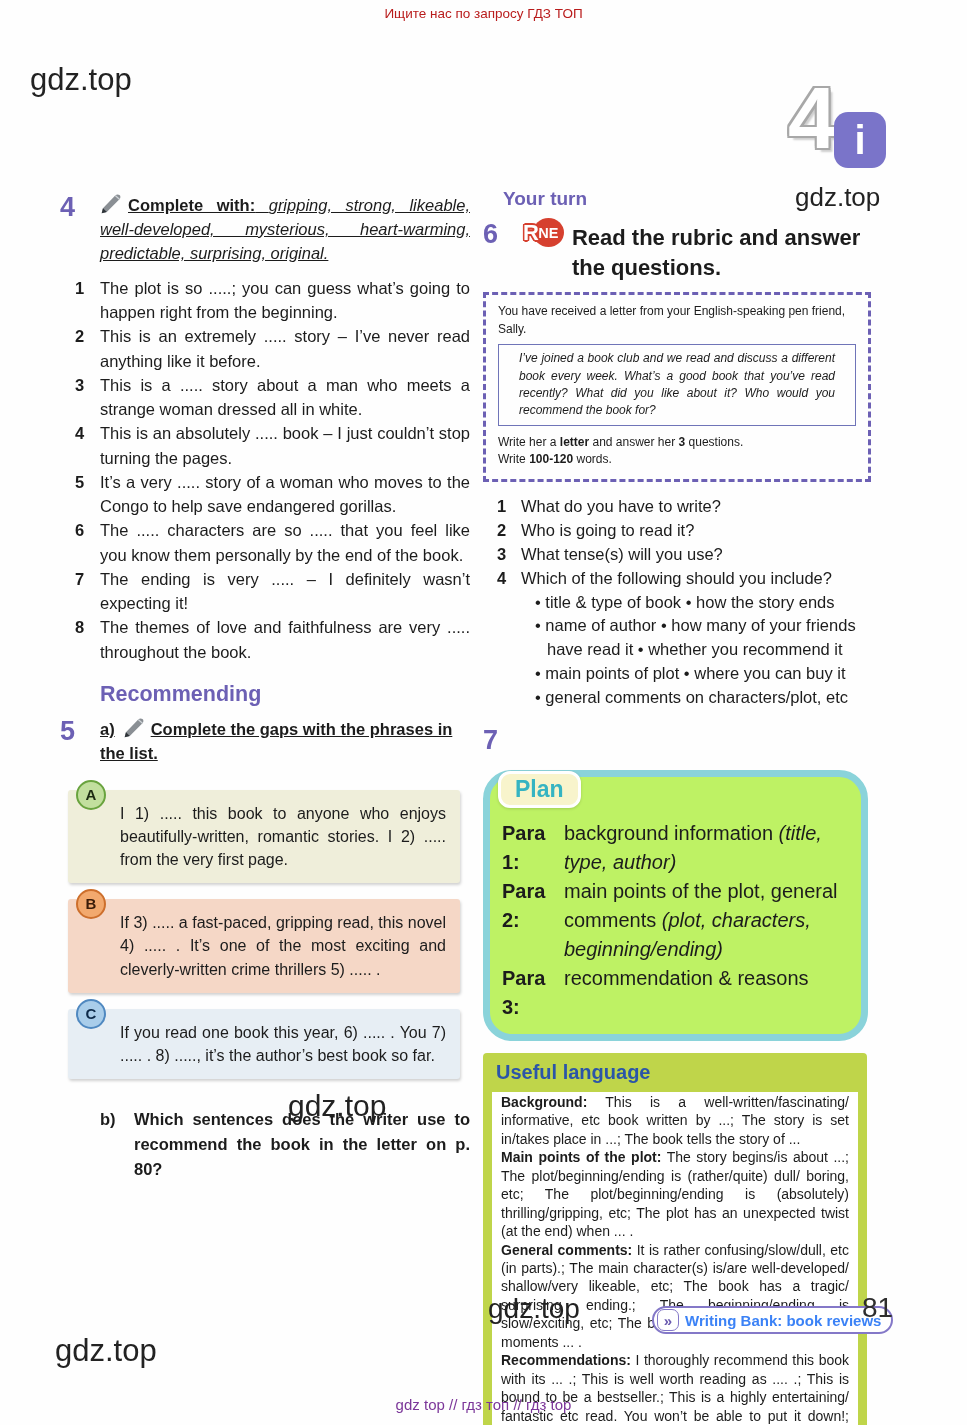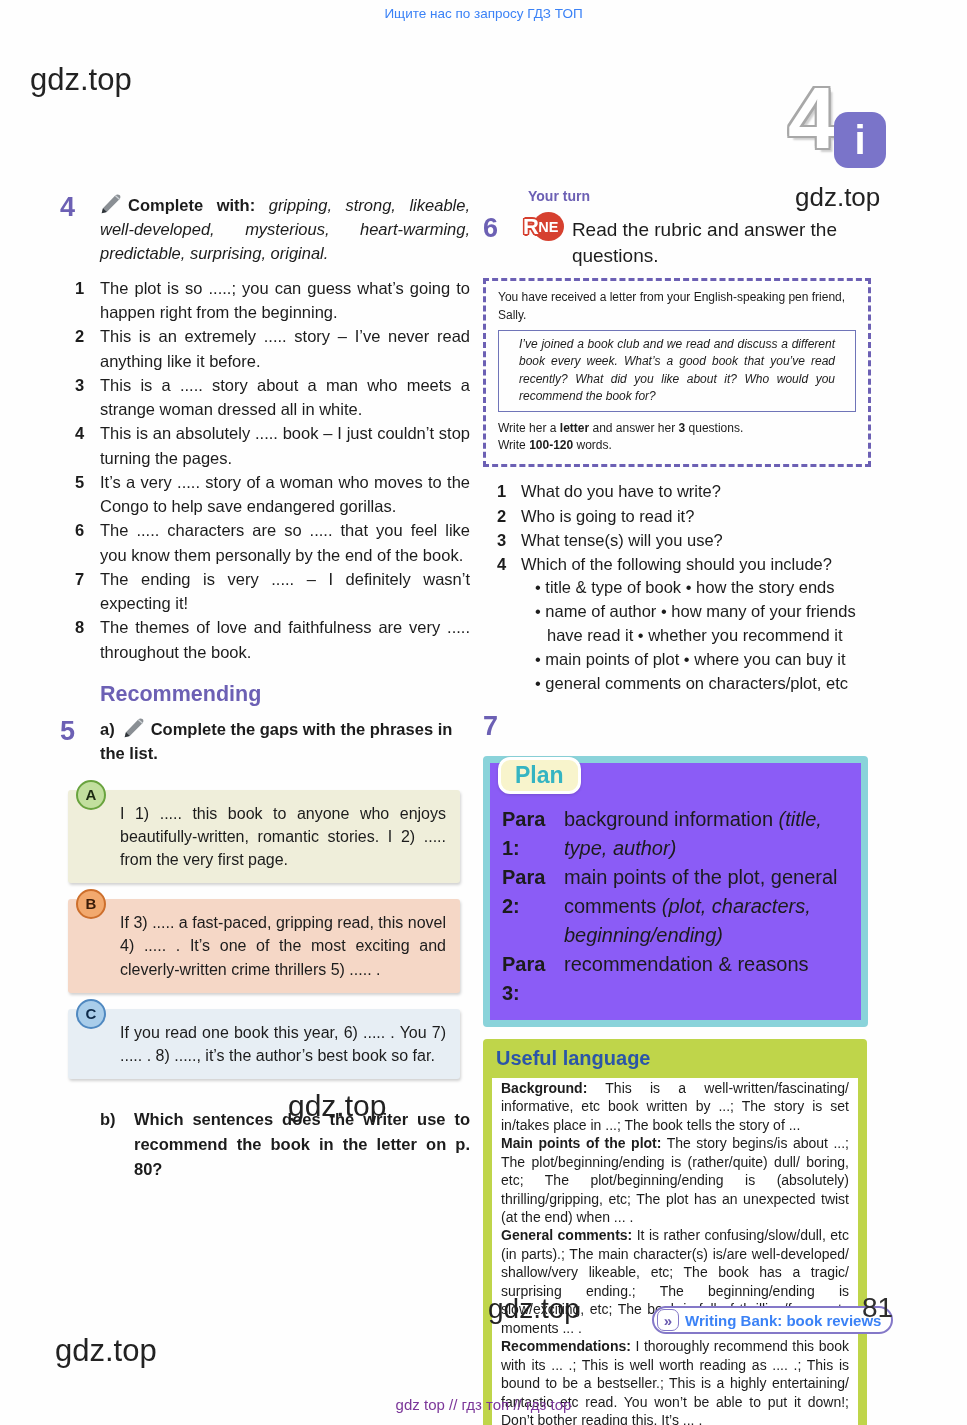--- a/index.html
+++ b/index.html
@@ -5,21 +5,21 @@
   html,body{margin:0;padding:0;background:#ffffff;}
   .page{position:relative;width:967px;height:1425px;background:#fefefe;
         font-family:"Liberation Sans",sans-serif;color:#1c1c1c;overflow:hidden;}
   .justify{text-align:justify;}
   p{margin:0;}
   i{font-style:italic;}
   b{font-weight:bold;}
 
   
   .top-banner{position:absolute;top:6px;left:0;width:100%;text-align:center;
-              color:#3b82f6;font-size:13.5px;}
+              color:#b91c1c;font-size:13.5px;}
   .wm{position:absolute;color:#222;font-weight:normal;}
   .wm1{left:30px;top:62px;font-size:31px;}
   .wm2{left:795px;top:182px;font-size:26px;}
   .wm3{left:228px;top:896px;font-size:30px;}
   .wm5{left:488px;top:1293px;font-size:28px;}
   .wm6{left:55px;top:1333px;font-size:31px;}
 
   
   .logo4i{position:absolute;left:788px;top:86px;width:100px;height:88px;}
   .logo-num{position:absolute;left:0;top:-12px;font-size:88px;font-weight:bold;color:#fff;line-height:1;
@@ -27,21 +27,21 @@
                 0 2px 0 #a8a8a8,0 -2px 0 #a8a8a8,2px 0 0 #a8a8a8,-2px 0 0 #a8a8a8,4px 4px 2px #cfcfcf;}
   .logo-ibox{position:absolute;left:46px;top:26px;width:52px;height:56px;background:#7a74c9;
     border-radius:14px;display:flex;align-items:center;justify-content:center;}
   .logo-ibox span{color:#fff;font-weight:bold;font-size:40px;line-height:1;}
 
   
   .col-left{position:absolute;left:60px;top:193px;width:410px;}
   .col-right{position:absolute;left:483px;top:188px;width:388px;}
   .ex-row{display:flex;margin-bottom:8px;}
   .ex-num{width:40px;flex:none;font-size:27px;font-weight:bold;color:#6c60b4;line-height:1.1;}
-  .ex-body{flex:1;font-size:16.5px;line-height:1.45;}
+  .ex-body{flex:1;font-size:16.5px;line-height:1.45;text-decoration:underline;}
   .pen{display:inline-block;vertical-align:-4px;margin-right:6px;}
 
   .items{margin-top:10px;}
   .item{display:flex;font-size:16.5px;line-height:1.47;}
   .item-num{width:40px;flex:none;font-weight:bold;padding-left:15px;box-sizing:border-box;}
   .item-text{flex:1;text-align:justify;}
 
   .sec-heading{margin:18px 0 10px 40px;font-size:21.5px;font-weight:bold;color:#6c60b4;}
 
   .sub-label{font-weight:bold;margin-right:8px;}
@@ -59,46 +59,46 @@
          display:flex;align-items:center;justify-content:center;font-weight:bold;font-size:15px;color:#1c2c12;}
   .badge-a{background:#c2df9e;border:2px solid #69a33e;}
   .badge-b{background:#f2a96e;border:2px solid #cd6f2c;color:#3a1c08;}
   .badge-c{background:#a9cdea;border:2px solid #4f88c0;color:#0d2a4a;}
 
   .b-part{display:flex;margin:28px 0 0 40px;font-weight:bold;font-size:16.5px;line-height:1.5;}
   .b-part .b-label{width:34px;flex:none;}
   .b-part .b-text{flex:1;text-align:justify;width:340px;}
 
   
-  .your-turn{margin-left:45px;font-size:14px;font-weight:bold;color:#6c60b4;}
+  .your-turn{margin-left:20px;font-size:19px;font-weight:bold;color:#6c60b4;}
   .ex6-row{display:flex;margin-top:10px;align-items:flex-start;}
   .rne{flex:none;display:inline-flex;align-items:center;margin-right:8px;margin-top:-2px;}
   .rne-r{font-weight:bold;font-size:22px;color:#fff;letter-spacing:-1px;z-index:1;
     text-shadow:-1.4px -1.4px 0 #d6402f,1.4px -1.4px 0 #d6402f,-1.4px 1.4px 0 #d6402f,
                 1.4px 1.4px 0 #d6402f,0 -1.6px 0 #d6402f,0 1.6px 0 #d6402f,-1.6px 0 0 #d6402f,1.6px 0 0 #d6402f;}
   .rne-ne{background:#d6402f;color:#fff;border-radius:50%;width:31px;height:29px;margin-left:-5px;
     display:inline-flex;align-items:center;justify-content:center;font-weight:bold;font-size:14.5px;}
-  .ex6-instr{font-weight:normal;font-size:19px;line-height:1.35;padding-top:3px;}
+  .ex6-instr{font-weight:bold;font-size:22px;line-height:1.35;padding-top:3px;}
 
   .rubric{margin-top:10px;border:3px dashed #6c60b4;padding:8px 12px 10px;font-size:12px;line-height:1.45;}
   .letter-box{border:1.5px solid #6f74b8;margin:6px 0 8px;padding:5px 20px;}
   .letter-box p{font-style:italic;}
 
   .questions{margin-top:12px;}
   .q-row{display:flex;font-size:16.5px;line-height:1.47;}
   .q-num{width:38px;flex:none;font-weight:bold;padding-left:14px;box-sizing:border-box;}
   .q-text{flex:1;}
   .q-bullets{margin-left:52px;width:336px;font-size:16.5px;line-height:1.45;}
   .q-bullet{padding-left:12px;text-indent:-12px;}
 
   .ex7-row{display:flex;margin-top:16px;}
   .ex7-row .ex-body{font-weight:bold;font-size:16.8px;line-height:1.45;}
 
-  .plan-box{position:relative;margin-top:14px;border:7px solid #8ad3da;border-radius:4px;
-            background:#8b5cf6;padding:42px 12px 12px;box-sizing:border-box;width:385px;}
+  .plan-box{position:relative;margin-top:14px;border:7px solid #8ad3da;border-radius:29px;
+            background:#bef264;padding:42px 12px 12px;box-sizing:border-box;width:385px;}
   .plan-pill{position:absolute;left:8px;top:-6px;background:#f8f4cc;border:3px solid #fff;
              border-radius:12px;padding:2px 14px;font-weight:bold;font-size:23px;color:#35b4c2;
              box-shadow:0 1px 3px rgba(0,0,0,0.15);}
   .plan-row{display:flex;font-size:20px;line-height:1.45;}
   .plan-label{width:62px;flex:none;font-weight:bold;}
   .plan-text{flex:1;}
 
   .ul-box{margin-top:12px;background:#bfd54a;border-radius:4px;padding:5px 9px 16px;width:384px;
           box-sizing:border-box;clip-path:polygon(0 0,100% 0,100% 100%,0 calc(100% - 12px));}
   .ul-title{color:#2b55a8;font-weight:bold;font-size:20px;padding:3px 4px 8px;}

